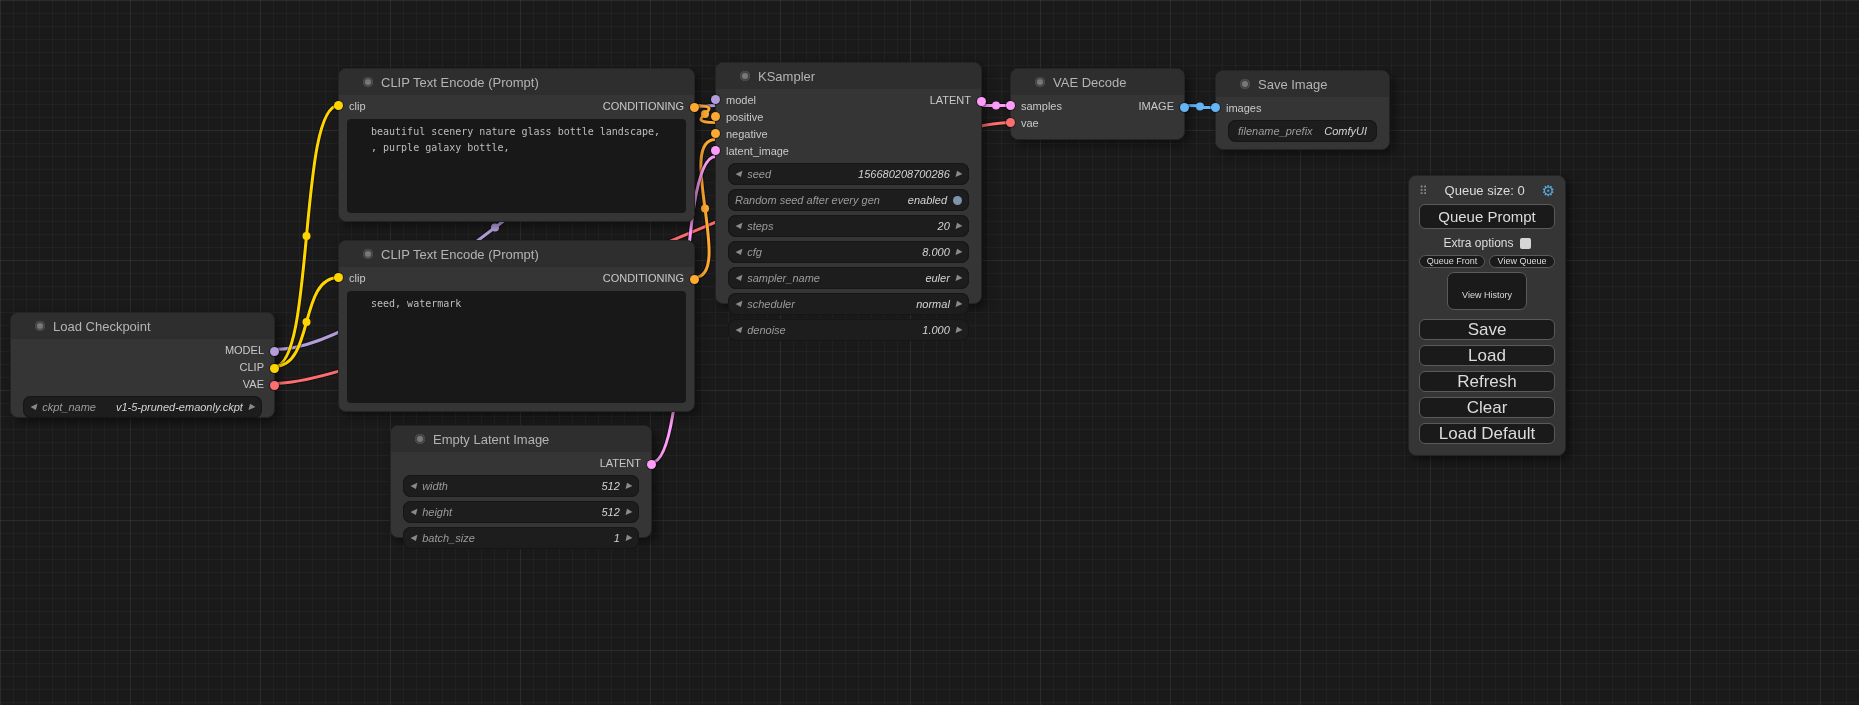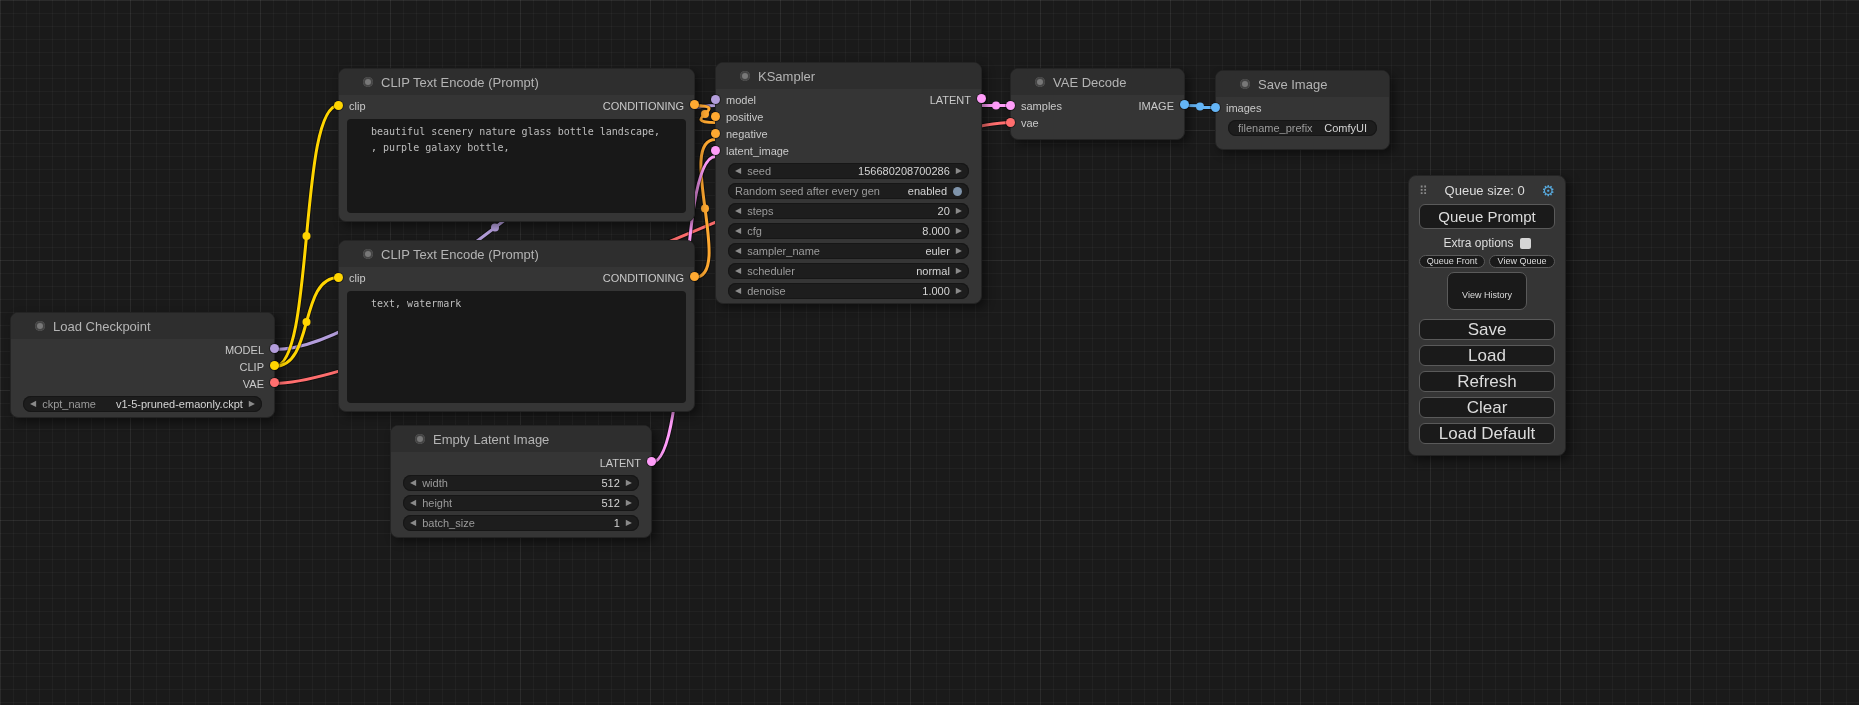--- a/index.html
+++ b/index.html
@@ -24,27 +24,28 @@
     display:flex; align-items:center; gap:8px; padding:0 24px;
   }
   .collapse-dot {
     width:10px; height:10px; border-radius:50%; background:#787878;
     box-shadow: inset 0 0 0 2px #454545; flex:none;
   }
   .title { font-size:13px; color:#b4b4b4; white-space:nowrap; }
   .slots { padding-top:2px; }
   .slot-row { height:17px; display:flex; align-items:center; }
   .in-slot  { display:flex; align-items:center; gap:6px; margin-left:-5px; margin-right:auto; }
-  .out-slot { display:flex; align-items:flex-start; gap:6px; margin-right:-5px; margin-left:auto; }
+  .out-slot { display:flex; align-items:flex-end; gap:6px; margin-right:-5px; margin-left:auto; }
   .dot { width:9px; height:9px; border-radius:50%; background:#888; flex:none; box-shadow:0 0 0 1px rgba(0,0,0,0.35); }
   .slot-label { font-size:11px; color:#c9c9c9; white-space:nowrap; }
   .widget {
-    height:16px; margin:4px 12px 0; background:#1d1d1d; border-radius:8px;
+    height:22px; margin:4px 12px 0; background:#1d1d1d; border-radius:8px;
     display:flex; align-items:center; gap:6px; padding:0 7px; font-size:11px;
     box-shadow: inset 0 0 0 1px #161616;
+    font-style: italic;
   }
   .wlabel { color:#9b9b9b; white-space:nowrap; }
   .wvalue { margin-left:auto; color:#d4d4d4; white-space:nowrap; }
   .arrow { color:#8a8a8a; font-size:8px; line-height:1; flex:none; }
   .toggle-dot { width:9px; height:9px; border-radius:50%; background:#7f94ab; flex:none; }
   .prompt-box {
     position:absolute; left:8px; right:8px; top:50px; bottom:8px;
     background:#181818; border-radius:4px; padding:5px 24px; box-sizing:border-box;
     font-family:"DejaVu Sans Mono", monospace; font-size:10px; line-height:1.6;
     color:#bdbdbd; white-space:pre-wrap; overflow:hidden;
@@ -171,21 +172,21 @@
         <span class="in-slot">
           <span class="dot" style="background: rgb(255, 213, 0);"></span>
           <span class="slot-label">clip</span>
         </span>
         <span class="out-slot">
           <span class="slot-label">CONDITIONING</span>
           <span class="dot" style="background: rgb(255, 169, 49);"></span>
         </span>
       </div>
     </div>
-    <div class="prompt-box">text, watermark</div>
+    <div class="prompt-box">seed, watermark</div>
   </div>
 
   <div class="node" style="left:390px; top:425px; width:262px; height:113px;">
     <div class="titlebar">
       <span class="collapse-dot"></span>
       <span class="title">Empty Latent Image</span>
     </div>
     <div class="slots">
       <div class="slot-row">
         <span class="out-slot">

